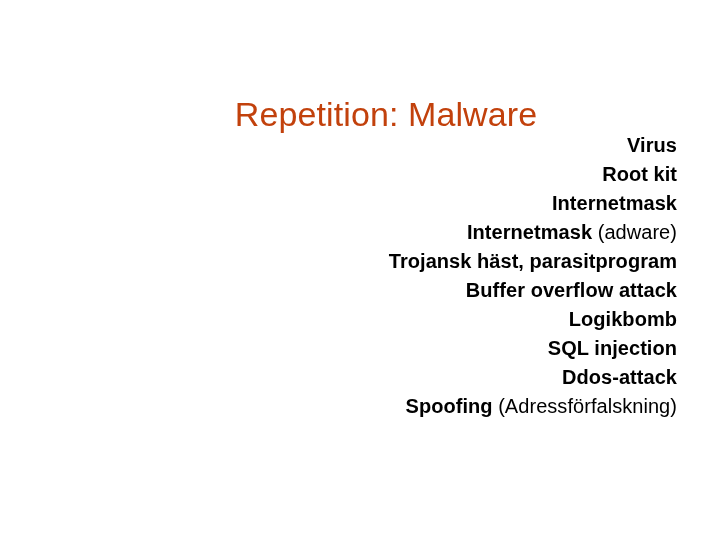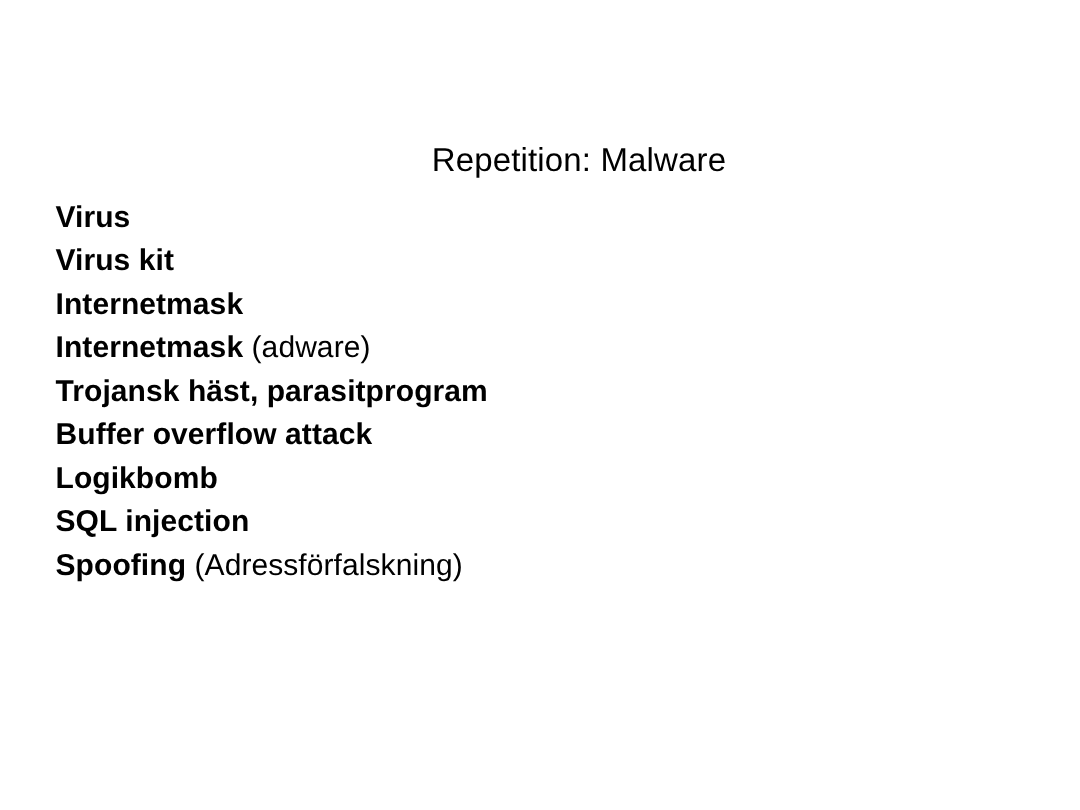--- a/index.html
+++ b/index.html
@@ -27,35 +27,36 @@
   
   .title-block {
     position: absolute;
     left: 54px;
     top: 58px;
     width: 664px;
     text-align: center;
   }
   .slide-title {
     display: inline-block;
-    font-size: 22px;
+    font-size: 34px;
     font-weight: 400;
     line-height: 1.18;
     letter-spacing: 0.1px;
     white-space: nowrap;
-    color: #000000;
+    color: #c2410c;
     margin-top: 36px;
   }
 
   
   .body-block {
     position: absolute;
     left: 37px;
     top: 131px;
     width: 640px;
+    text-align: right;
   }
   .malware-item {
     font-size: 20px;
     line-height: 29px;
     font-weight: 700;
     letter-spacing: 0.05px;
     white-space: nowrap;
     color: #000000;
   }
   .item-term {
@@ -74,21 +75,21 @@
     <h1 class="slide-title">Repetition: Malware</h1>
   </div>
 
   <div class="body-block">
 
     <div class="malware-item">
       <span class="item-term">Virus</span><span class="item-note"></span>
     </div>
 
     <div class="malware-item">
-      <span class="item-term">Virus kit</span><span class="item-note"></span>
+      <span class="item-term">Root kit</span><span class="item-note"></span>
     </div>
 
 
     <div class="malware-item">
       <span class="item-term">Internetmask</span><span class="item-note"></span>
     </div>
 
     <div class="malware-item">
       <span class="item-term">Internetmask</span><span class="item-note"> (adware)</span>
     </div>
@@ -104,20 +105,23 @@
 
     <div class="malware-item">
       <span class="item-term">Logikbomb</span><span class="item-note"></span>
     </div>
 
     <div class="malware-item">
       <span class="item-term">SQL injection</span><span class="item-note"></span>
     </div>
 
 
+    <div class="malware-item">
+      <span class="item-term">Ddos-attack</span><span class="item-note"></span>
+    </div>
 
     <div class="malware-item">
       <span class="item-term">Spoofing</span><span class="item-note"> (Adressförfalskning)</span>
     </div>
 
   </div>
 
 </div>
 
 </body></html>

